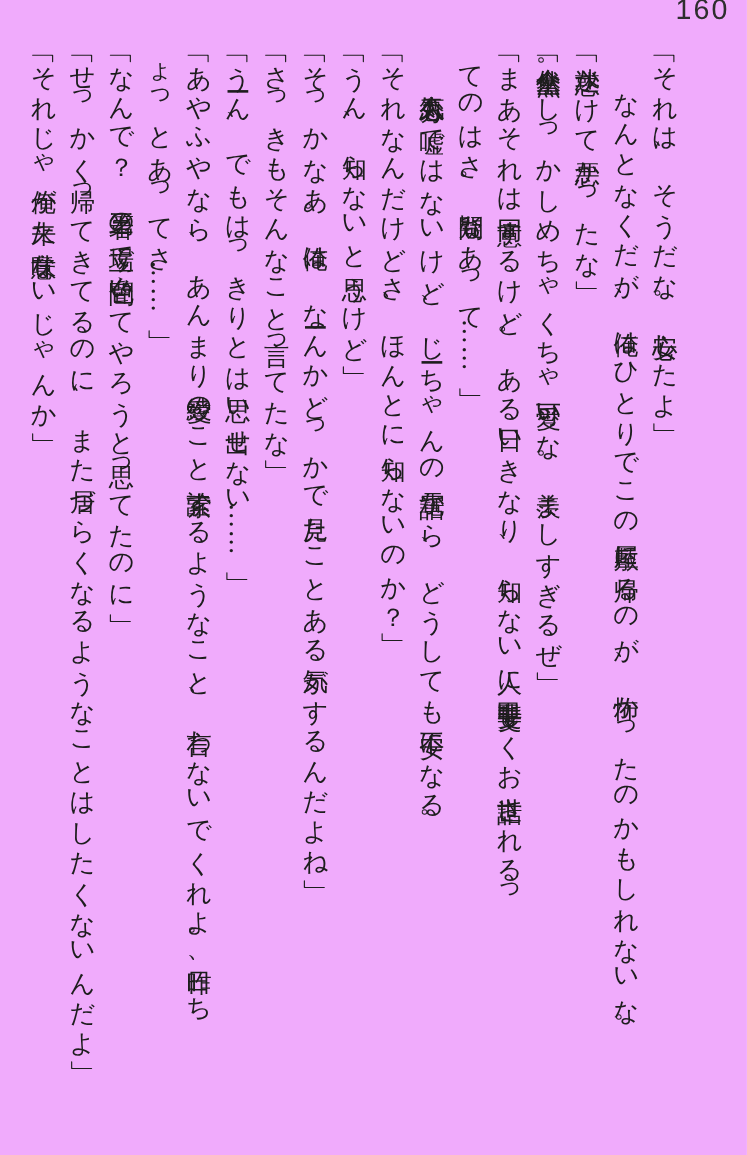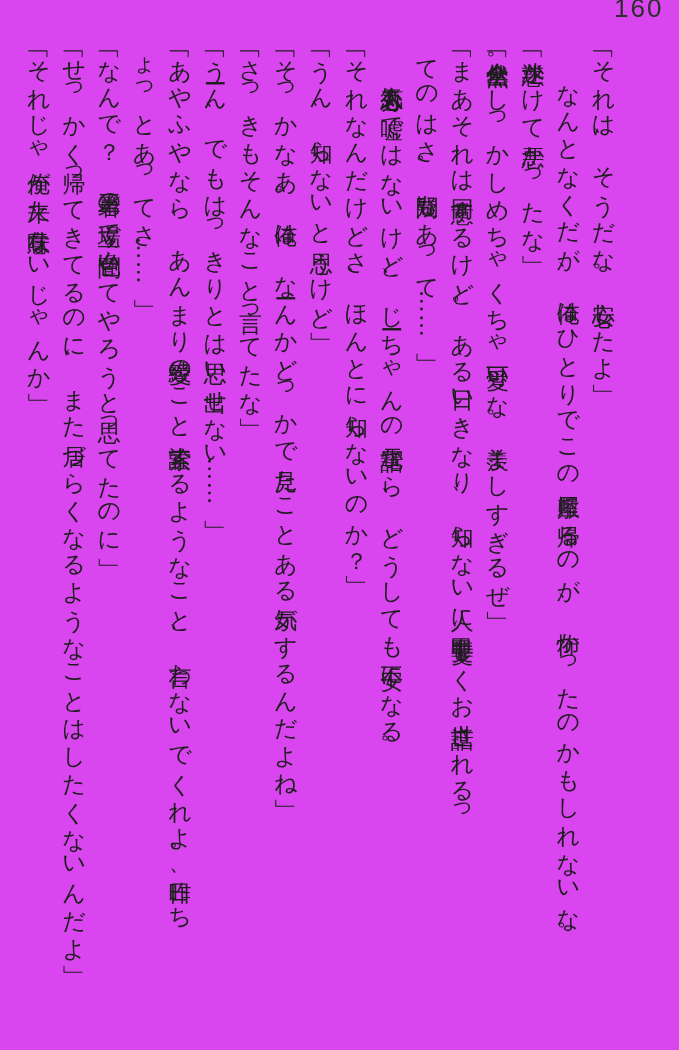--- a/index.html
+++ b/index.html
@@ -9,21 +9,21 @@
   body {
     width: 679px;
     height: 1050px;
     overflow: hidden;
     position: relative;
     background: #fcfcfb;
   }
   .page {
     position: absolute;
     inset: 0;
-    background: #d946ef;
+    background: #f0abfc;
   }
   .page-number {
     position: absolute;
     top: -6px;
     left: 614px;
     font-family: "Liberation Sans", sans-serif;
     font-size: 26px;
     letter-spacing: 2px;
     color: #2e2e2e;
     line-height: 1.1;

